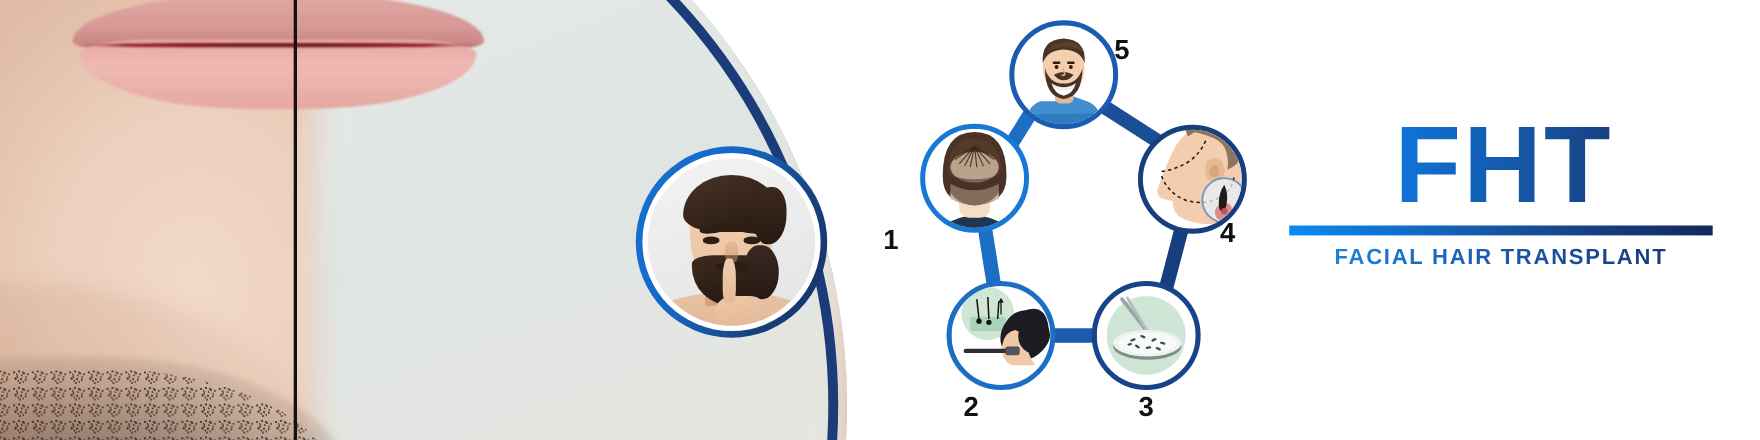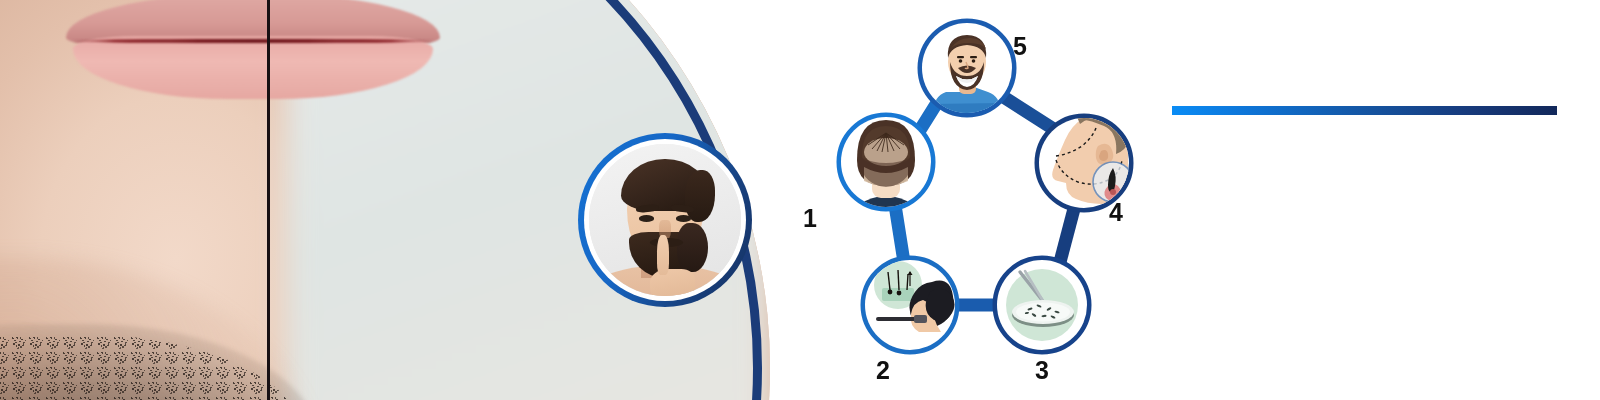--- a/index.html
+++ b/index.html
@@ -448,16 +448,18 @@
     </svg>
 
     <span class="step-num n1">1</span>
     <span class="step-num n2">2</span>
     <span class="step-num n3">3</span>
     <span class="step-num n4">4</span>
     <span class="step-num n5">5</span>
   </div>
 
   <div class="logo">
+    <div class="logo-word">FHT</div>
     <div class="logo-bar"></div>
+    <div class="logo-sub">FACIAL HAIR TRANSPLANT</div>
   </div>
 
 </div>
 
 </body></html>

